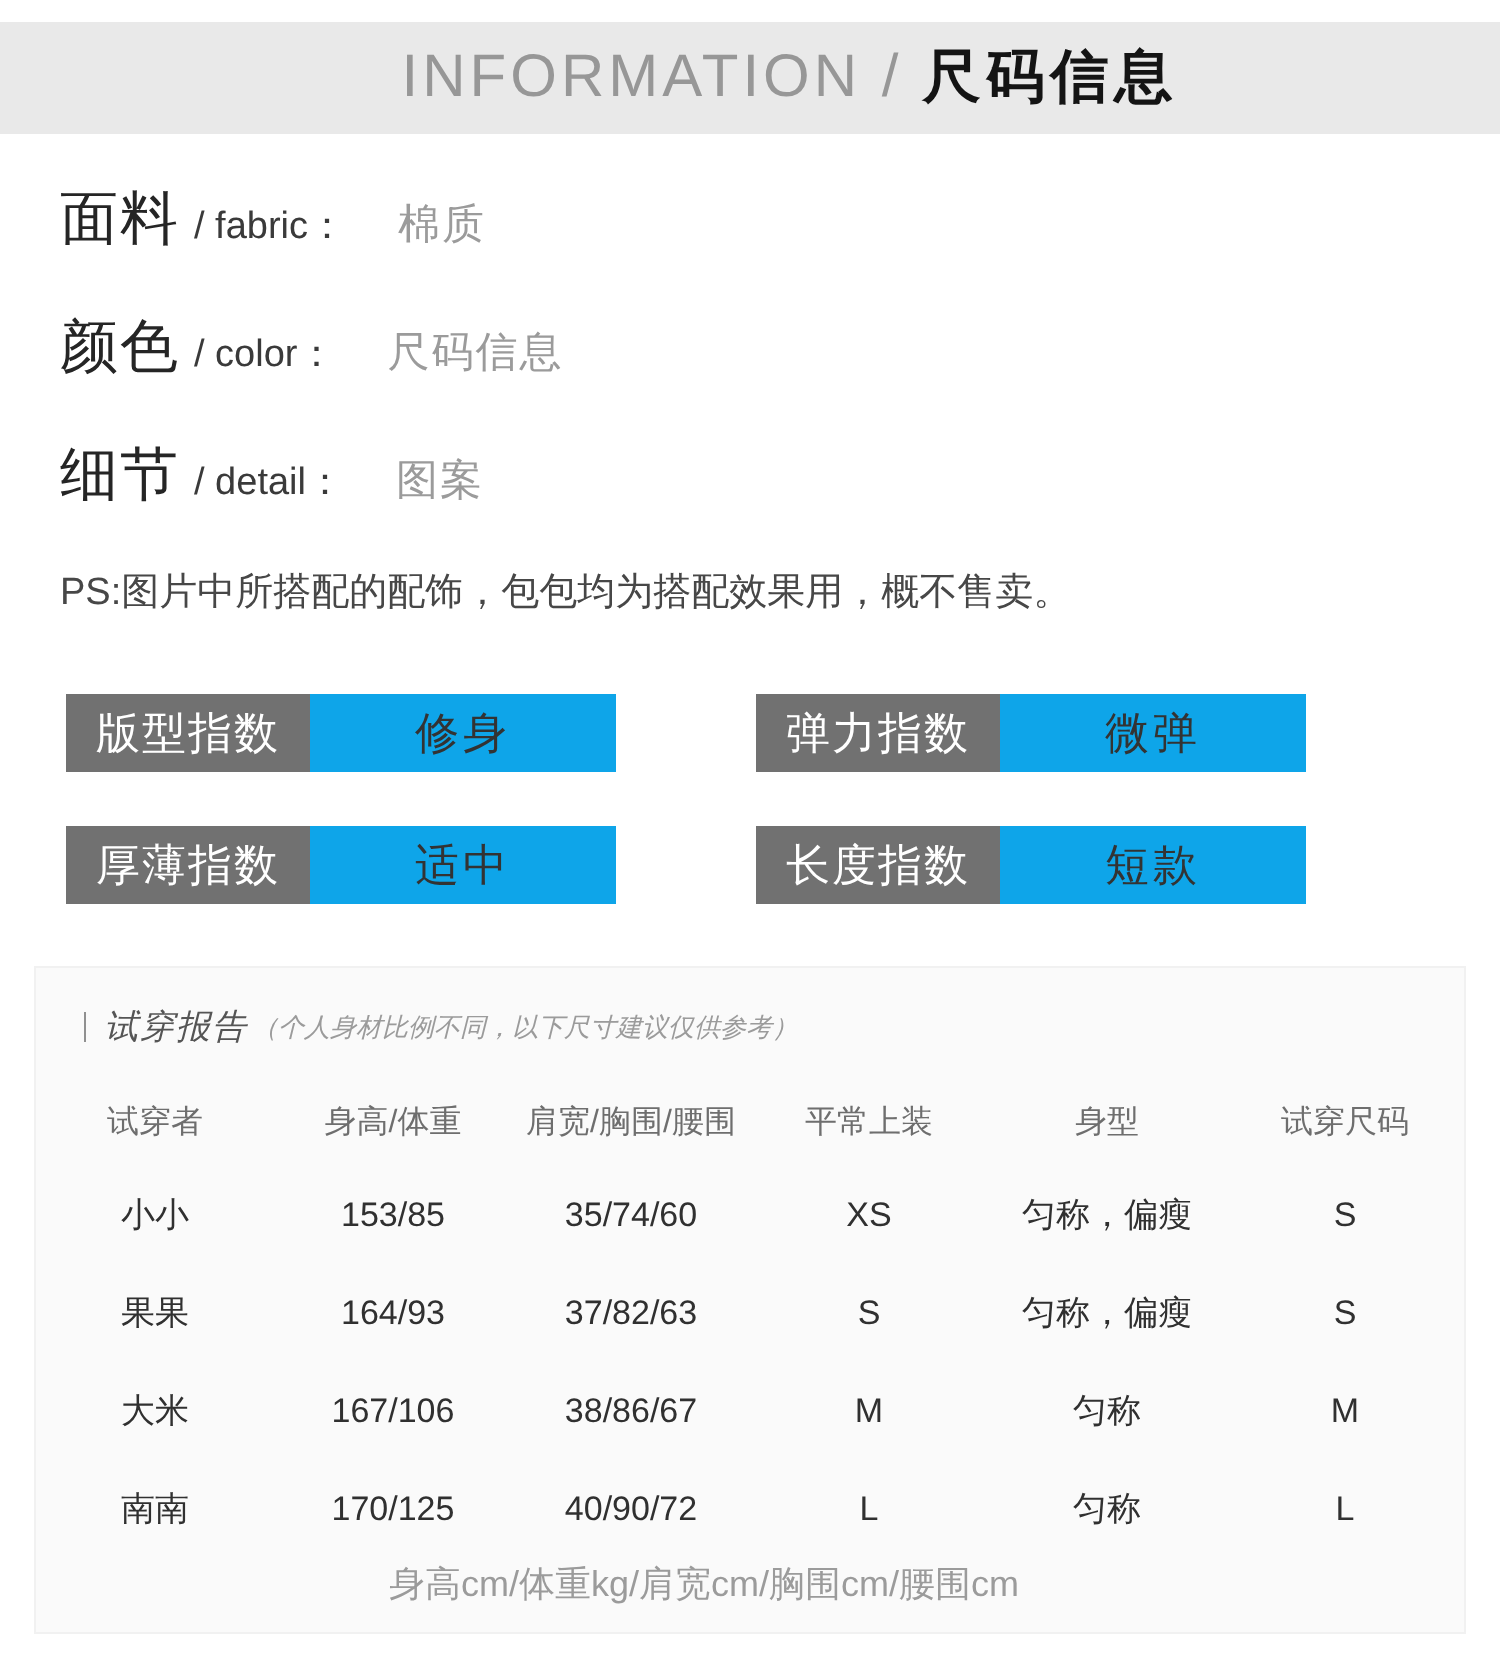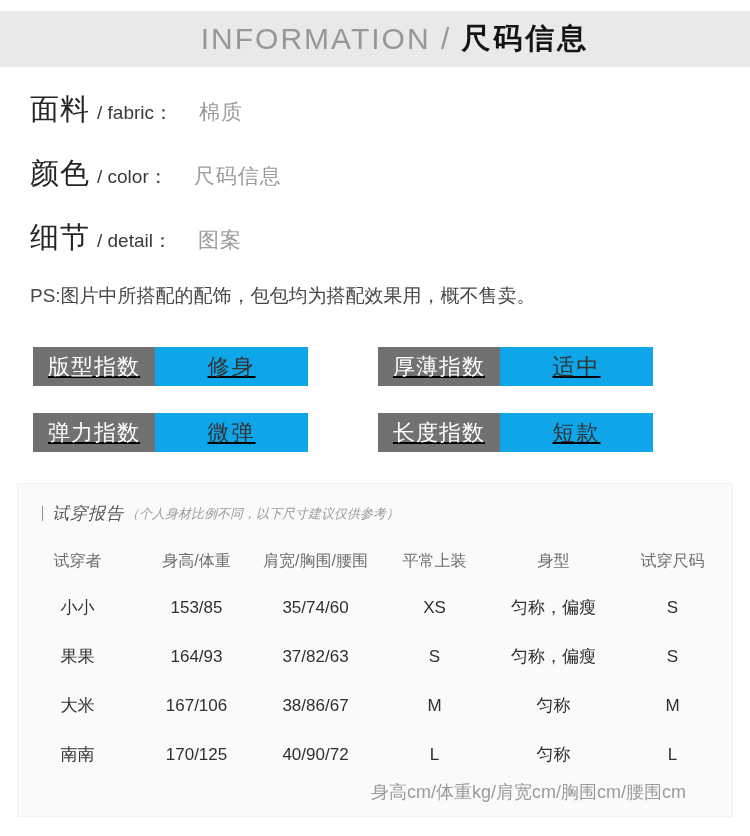--- a/index.html
+++ b/index.html
@@ -25,21 +25,21 @@
   .attr-sub { font-size:19px; color:#3a3a3a; margin-left:7px; }
   .attr-value { font-size:21px; color:#9b9b9b; margin-left:26px; letter-spacing:1px; }
 
   
   .ps-note { margin:25px 0 0 30px; font-size:19px; color:#474747; }
 
   
   .index-grid {
     margin:38px 0 0 33px;
     display:grid; grid-template-columns:275px 275px;
-    column-gap:70px; row-gap:27px;text-decoration:underline;
+    column-gap:70px; row-gap:27px;
   }
   .index-item { display:flex; height:39px; }
   .index-label {
     width:122px; background:#717171; color:#ffffff; font-size:22px;
     display:flex; align-items:center; justify-content:center; letter-spacing:1px;
   }
   .index-value {
     flex:1; background:#0ea5e9; color:#333333; font-size:22px;
     display:flex; align-items:center; justify-content:center; letter-spacing:2px;
   }
@@ -59,21 +59,21 @@
   table.fit th {
     font-size:16px; color:#6e6e6e; font-weight:normal;
     height:44px; text-align:center; vertical-align:middle;
   }
   table.fit td {
     font-size:17px; color:#303030; text-align:center; vertical-align:middle; height:49px;
   }
   td.c-name  { color:#4c4c4c; }
   td.c-shape { font-size:16px; color:#4c4c4c; }
 
-  .report-foot { text-align:right; padding-right:46px; font-size:18px; color:#9b9b9b; margin-top:1px; }
+  .report-foot { text-align:center; padding-right:46px; font-size:18px; color:#9b9b9b; margin-top:1px; }
 </style>
 </head>
 <body>
 
 <div class="banner">
   <span class="banner-en">INFORMATION /</span>
   <span class="banner-zh">尺码信息</span>
 </div>
 
 <div class="attrs">
@@ -95,26 +95,26 @@
 </div>
 
 <div class="ps-note">PS:图片中所搭配的配饰，包包均为搭配效果用，概不售卖。</div>
 
 <div class="index-grid">
   <div class="index-item">
     <div class="index-label">版型指数</div>
     <div class="index-value">修身</div>
   </div>
   <div class="index-item">
+    <div class="index-label">弹力指数</div>
+    <div class="index-value">微弹</div>
+  </div>
+  <div class="index-item">
     <div class="index-label">厚薄指数</div>
     <div class="index-value">适中</div>
-  </div>
-  <div class="index-item">
-    <div class="index-label">弹力指数</div>
-    <div class="index-value">微弹</div>
   </div>
   <div class="index-item">
     <div class="index-label">长度指数</div>
     <div class="index-value">短款</div>
   </div>
 </div>
 
 <div class="report">
   <div class="report-header">
     <span class="report-bar"></span>

